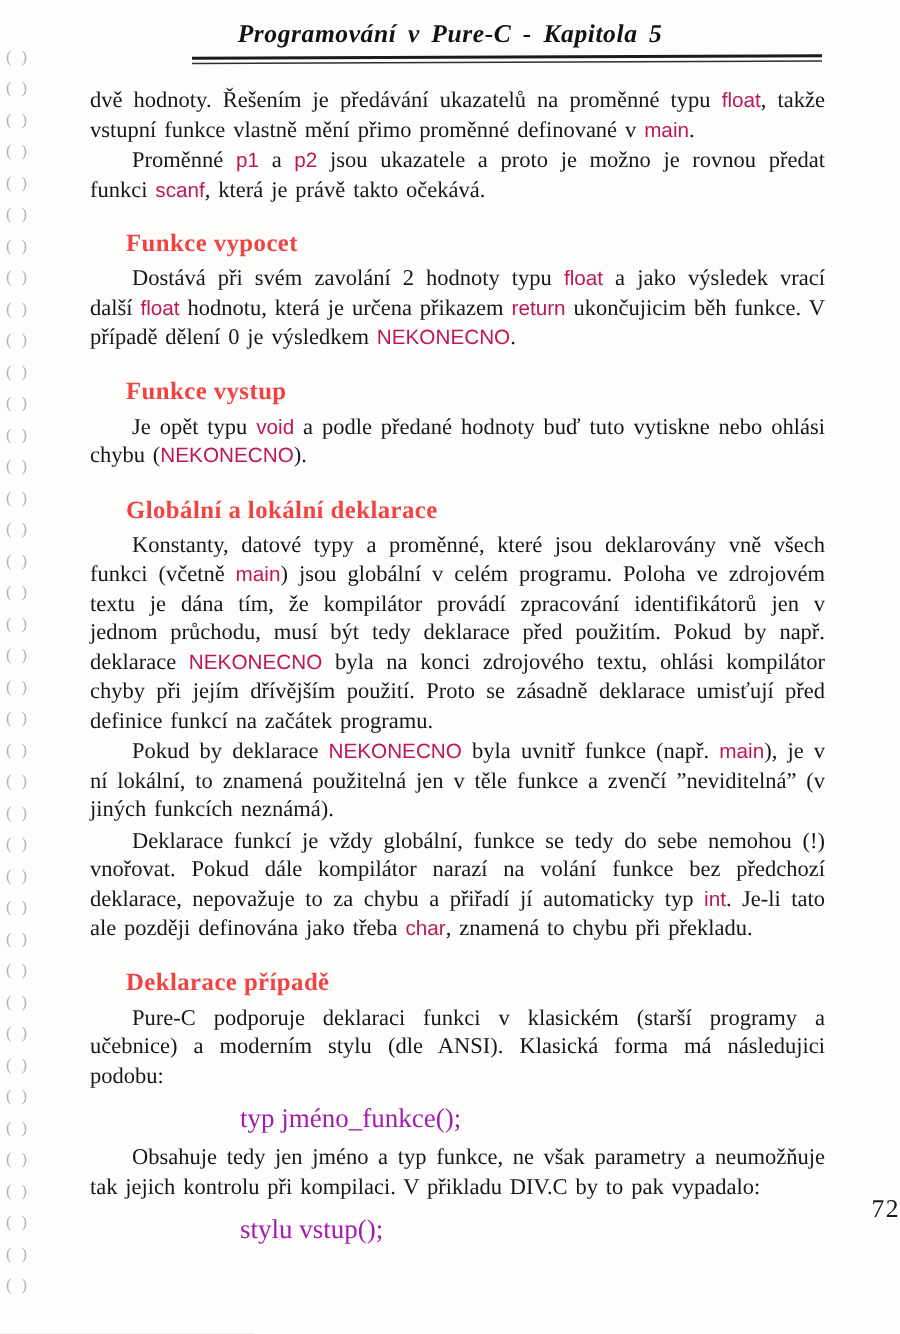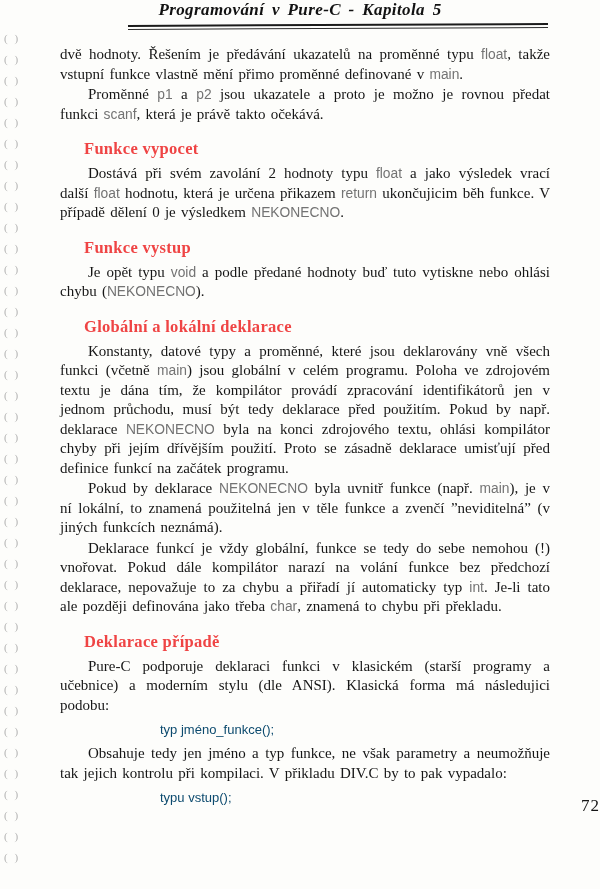--- a/index.html
+++ b/index.html
@@ -26,21 +26,21 @@
     display: block;
     height: 21px;
     line-height: 21px;
     font-size: 11px;
     color: #b3b3b3;
     letter-spacing: 2px;
     font-family: "Liberation Serif", serif;
     user-select: none;
   }
   
-  header { }
+  header { padding-top: 13px; }
   .title {
     text-align: center;
     font-style: italic;
     font-weight: 700;
     font-size: 17px;
     letter-spacing: 0.4px;
     word-spacing: 3px;
     color: #121212;
   }
   .rule {
@@ -66,27 +66,27 @@
   .heading {
     font-weight: 700;
     font-size: 16.5px;
     letter-spacing: 0.3px;
     margin: 15px 0 5px 24px;
     color: #ef4444;
   }
   .tech {
     font-family: "Liberation Sans", sans-serif;
     font-size: 13.8px;
-    color: #737373;
+    color: #be185d;
   }
   .code {
-    font-family: Liberation Sans, sans-serif;
-    font-size: 13px;
+    font-family: Liberation Serif, serif;
+    font-size: 18px;
     margin: 7px 0 7px 100px;
-    color: #0c4a6e;
+    color: #a21caf;
   }
   
   footer {
     position: absolute;
     left: 0;
     top: 796px;
     width: 100%;
     text-align: right;
   }
   .page-number {
@@ -158,19 +158,19 @@
       <div class="heading">Funkce vystup</div>
       <p class="body indent"><span class="serif">Je opět typu </span><span class="tech">void</span><span class="serif"> a podle předané hodnoty buď tuto vytiskne nebo ohlási chybu (</span><span class="tech">NEKONECNO</span><span class="serif">).</span></p>
       <div class="heading">Globální a lokální deklarace</div>
       <p class="body indent"><span class="serif">Konstanty, datové typy a proměnné, které jsou deklarovány vně všech funkci (včetně </span><span class="tech">main</span><span class="serif">) jsou globální v celém programu.  Poloha ve zdrojovém textu je dána tím, že kompilátor provádí zpracování identifikátorů jen v jednom průchodu, musí být tedy deklarace před použitím.  Pokud by např. deklarace </span><span class="tech">NEKONECNO</span><span class="serif"> byla na konci zdrojového textu, ohlási kompilátor chyby při jejím dřívějším použití.  Proto se zásadně deklarace umisťují před definice funkcí na začátek programu.</span></p>
       <p class="body indent"><span class="serif">Pokud by deklarace </span><span class="tech">NEKONECNO</span><span class="serif"> byla uvnitř funkce (např. </span><span class="tech">main</span><span class="serif">), je v ní lokální, to znamená použitelná jen v těle funkce a zvenčí ”neviditelná” (v jiných funkcích neznámá).</span></p>
       <p class="body indent"><span class="serif">Deklarace funkcí je vždy globální, funkce se tedy do sebe nemohou (!) vnořovat.  Pokud dále kompilátor narazí na volání funkce bez předchozí deklarace, nepovažuje to za chybu a přiřadí jí automaticky typ </span><span class="tech">int</span><span class="serif">.  Je-li tato ale později definována jako třeba </span><span class="tech">char</span><span class="serif">, znamená to chybu při překladu.</span></p>
       <div class="heading">Deklarace případě</div>
       <p class="body indent"><span class="serif">Pure-C podporuje deklaraci funkci v klasickém  (starší programy a učebnice) a moderním stylu (dle  ANSI).  Klasická forma má následujici podobu:</span></p>
       <div class="code">typ jméno_funkce();</div>
       <p class="body indent"><span class="serif">Obsahuje  tedy jen jméno a typ funkce,  ne však parametry  a neumožňuje tak jejich kontrolu při kompilaci.  V přikladu DIV.C by to pak vypadalo:</span></p>
-      <div class="code">typu vstup();</div>
+      <div class="code">stylu vstup();</div>
     </main>
 
   <footer>
     <span class="page-number">72</span>
   </footer>
 </div>
 
 </body></html>

